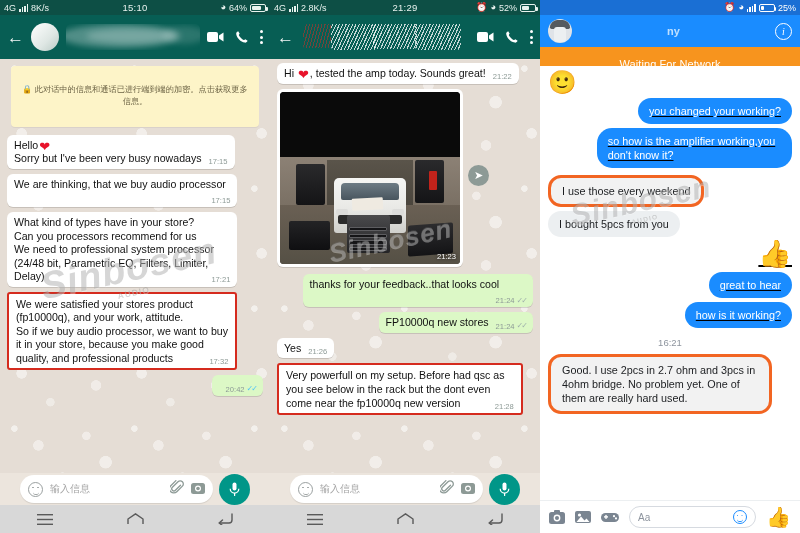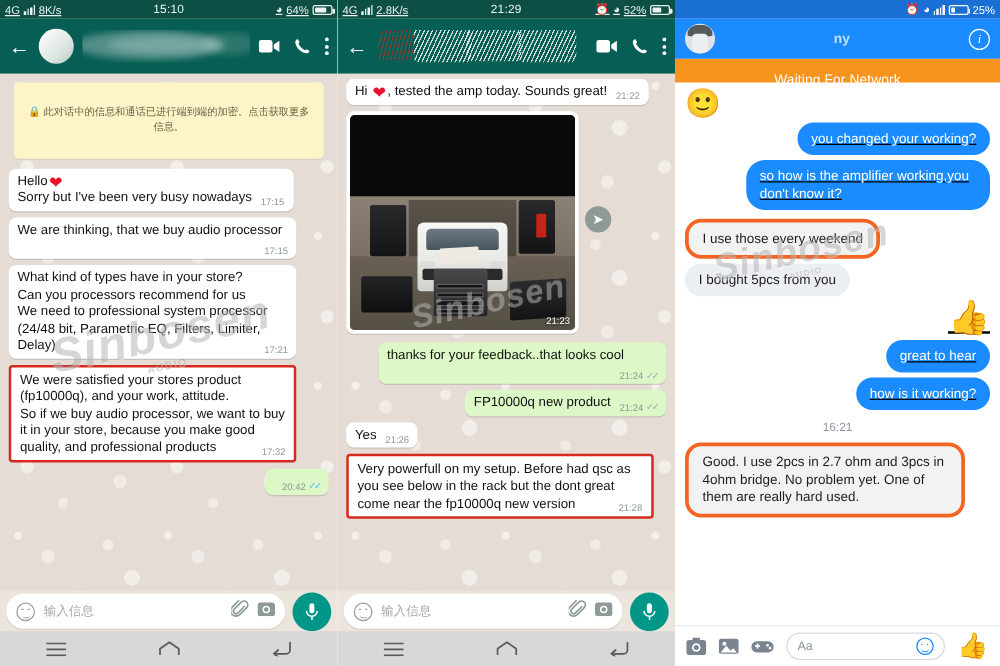--- a/index.html
+++ b/index.html
@@ -14,21 +14,21 @@
   
   .panel { position:relative; height:533px; overflow:hidden; flex:0 0 auto; }
   .panel-wa { width:270px; background:#ece5dd; }
   .panel-fb { width:260px; background:#ffffff; }
 
   
   .statusbar {
     height:15px; display:flex; align-items:center;
     padding:0 4px; font-size:9px; color:#e9f3ef; position:relative;
   }
-  .sb-wa { background:#0d4f45;text-decoration:underline; }
+  .sb-wa { background:#0d4f45; }
   .sb-fb { background:#1a6fd4; color:#ffffff; }
   .sb-left { display:flex; align-items:center; gap:3px; }
   .sb-center {
     position:absolute; left:0; right:0; text-align:center;
     font-size:9.5px; letter-spacing:.2px; pointer-events:none;
   }
   .sb-right { margin-left:auto; display:flex; align-items:center; gap:3px; z-index:2;}
   .bars { display:inline-flex; align-items:flex-end; gap:1px; height:8px; }
   .bars i { width:1.5px; background:currentColor; display:block; }
   .bars i:nth-child(1){height:3px} .bars i:nth-child(2){height:4.5px}
@@ -162,21 +162,21 @@
     background:#151517; border:1px solid #5d5d60; border-radius:1px; display:block;}
   .sc-rack i:nth-child(1){top:30%} .sc-rack i:nth-child(2){top:48%}
   .sc-rack i:nth-child(3){top:66%} .sc-rack i:nth-child(4){top:84%}
   .sc-paper { left:40%; width:17%; top:62%; height:7%; background:#efeae1;
     transform:rotate(-3deg); border-radius:1px; }
   .sc-ext   { right:13%; width:4%; top:46%; height:11%; background:#c2231b; border-radius:1px; }
 
   
   .wa-inputbar {
     position:absolute; left:0; right:0; bottom:28px; height:32px;
-    display:flex; align-items:center; padding:0 5px; gap:6px;
+    display:flex; align-items:center; padding:0 20px; gap:6px;
   }
   .wa-field {
     flex:1 1 auto; height:28px; background:#fff; border-radius:16px;
     display:flex; align-items:center; padding:0 8px; gap:7px;
     box-shadow:0 1px 1px rgba(0,0,0,.1);
   }
   .wa-ph { flex:1 1 auto; color:#a6a6a6; font-size:10px; }
   .smiley {
     width:15px;height:15px;border-radius:50%;border:1.4px solid #9aa0a0;
     position:relative; flex:0 0 auto;
@@ -521,40 +521,40 @@
         <span class="txt">thanks for your feedback..that looks cool</span>
         <span class="meta">
           <span>21:24</span>
           <span class="ticks grey">✓✓</span>
         </span>
       </div>
     </div>
 
     <div class="msg-row out">
       <div class="bubble out">
-        <span class="txt">FP10000q new product</span>
+        <span class="txt">FP10000q new stores</span>
         <span class="meta">
           <span>21:24</span>
           <span class="ticks grey">✓✓</span>
         </span>
       </div>
     </div>
 
     <div class="msg-row in">
       <div class="bubble in" style="max-width:50%">
         <span class="txt">Yes</span>
         <span class="meta">
           <span>21:26</span>
         </span>
       </div>
     </div>
 
     <div class="msg-row in">
       <div class="bubble in hl" style="max-width:96%">
-        <span class="txt">Very powerfull on my setup. Before had qsc as you see below in the rack but the dont great come near the fp10000q new version</span>
+        <span class="txt">Very powerfull on my setup. Before had qsc as you see below in the rack but the dont even come near the fp10000q new version</span>
         <span class="meta">
           <span>21:28</span>
         </span>
       </div>
     </div>
   </div>
 
   <div class="wa-inputbar">
     <div class="wa-field">
       <span class="smiley"></span>

